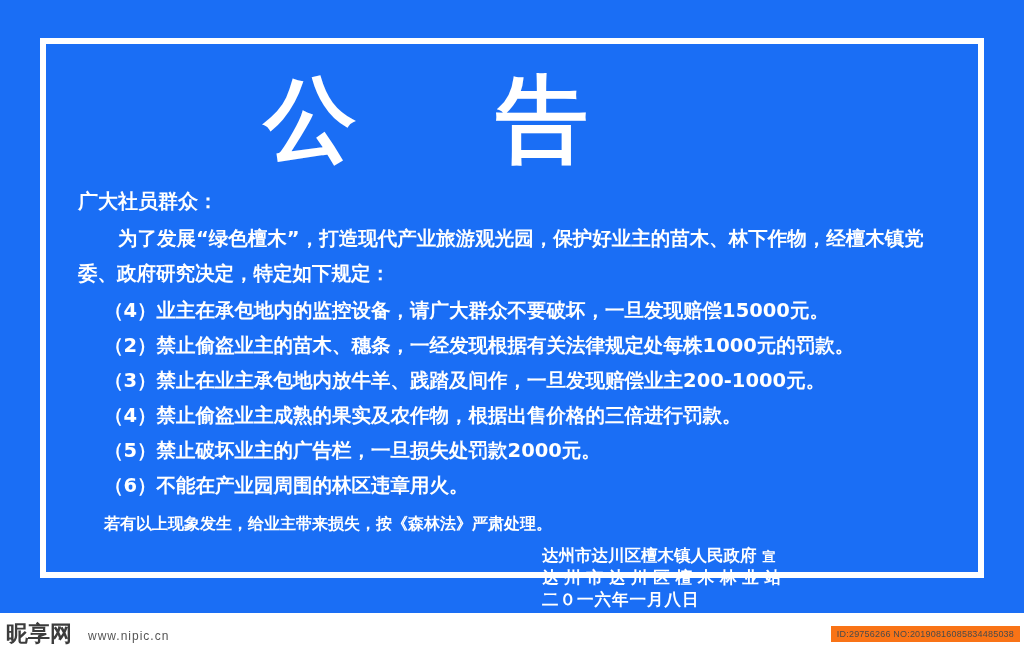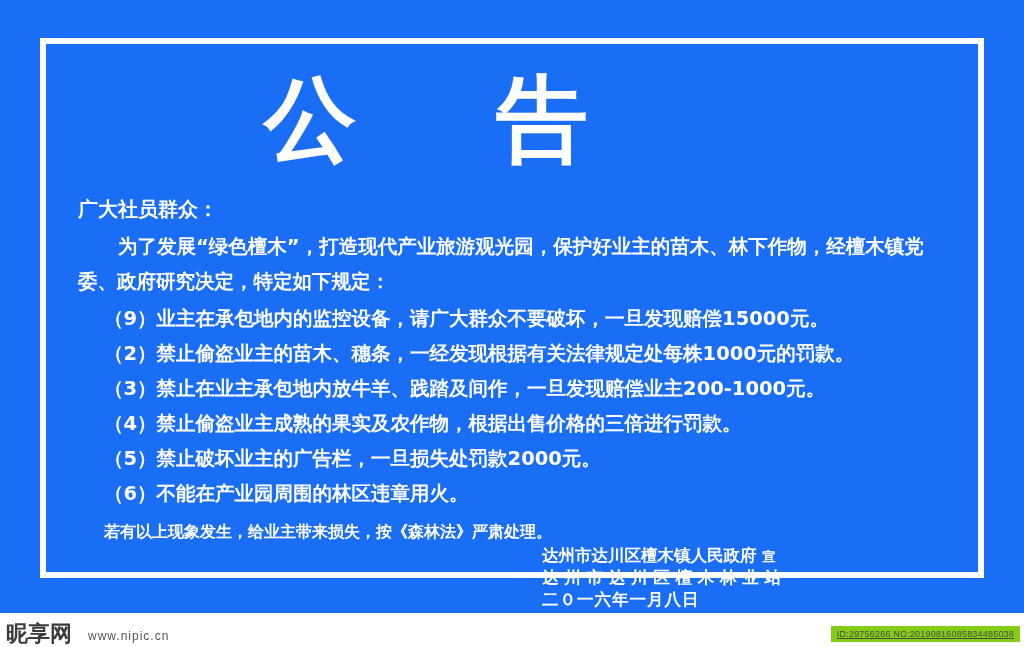--- a/index.html
+++ b/index.html
@@ -40,21 +40,21 @@
     font-family: "DejaVu Sans", "Liberation Sans", sans-serif;
     font-weight: bold;
     font-size: 92px;
     letter-spacing: 54px;
     text-indent: 54px;
     line-height: 1.05;
   }
   .body-block {
     position: absolute;
     left: 78px;
-    top: 192px;
+    top: 184px;
     width: 876px;
     color: #ffffff;
     font-family: "DejaVu Sans", "Liberation Sans", sans-serif;
     font-weight: bold;
     font-size: 19.5px;
     line-height: 35px;
   }
   .salutation {
     font-size: 20px;
     margin-bottom: 2px;
@@ -129,44 +129,43 @@
     font-size: 12px;
     color: #555555;
     letter-spacing: 1px;
     line-height: 1.2;
     padding-bottom: 2px;
   }
   .id-box {
     position: absolute;
     right: 4px;
     bottom: 5px;
-    background: #84cc16;
+    background: #f97316;
     color: #4a4a4a;
     font-family: "Liberation Sans", sans-serif;
     font-size: 9px;
     padding: 3px 6px;
     letter-spacing: 0.2px;
     white-space: nowrap;
-    text-decoration: underline;
   }
 </style>
 </head>
 <body>
 
 <div class="poster">
 
   <div class="inner-border"></div>
 
   <div class="title">公 告</div>
 
   <div class="body-block">
     <div class="salutation">广大社员群众：</div>
     <div class="para">为了发展“绿色檀木”，打造现代产业旅游观光园，保护好业主的苗木、林下作物，经檀木镇党委、政府研究决定，特定如下规定：</div>
     <div class="items">
-      <div class="item">（9）业主在承包地内的监控设备，请广大群众不要破坏，一旦发现赔偿15000元。</div>
+      <div class="item">（4）业主在承包地内的监控设备，请广大群众不要破坏，一旦发现赔偿15000元。</div>
       <div class="item">（2）禁止偷盗业主的苗木、穗条，一经发现根据有关法律规定处每株1000元的罚款。</div>
       <div class="item">（3）禁止在业主承包地内放牛羊、践踏及间作，一旦发现赔偿业主200-1000元。</div>
       <div class="item">（4）禁止偷盗业主成熟的果实及农作物，根据出售价格的三倍进行罚款。</div>
       <div class="item">（5）禁止破坏业主的广告栏，一旦损失处罚款2000元。</div>
       <div class="item">（6）不能在产业园周围的林区违章用火。</div>
     </div>
     <div class="closing">若有以上现象发生，给业主带来损失，按《森林法》严肃处理。</div>
   </div>
 
   <div class="signature">

